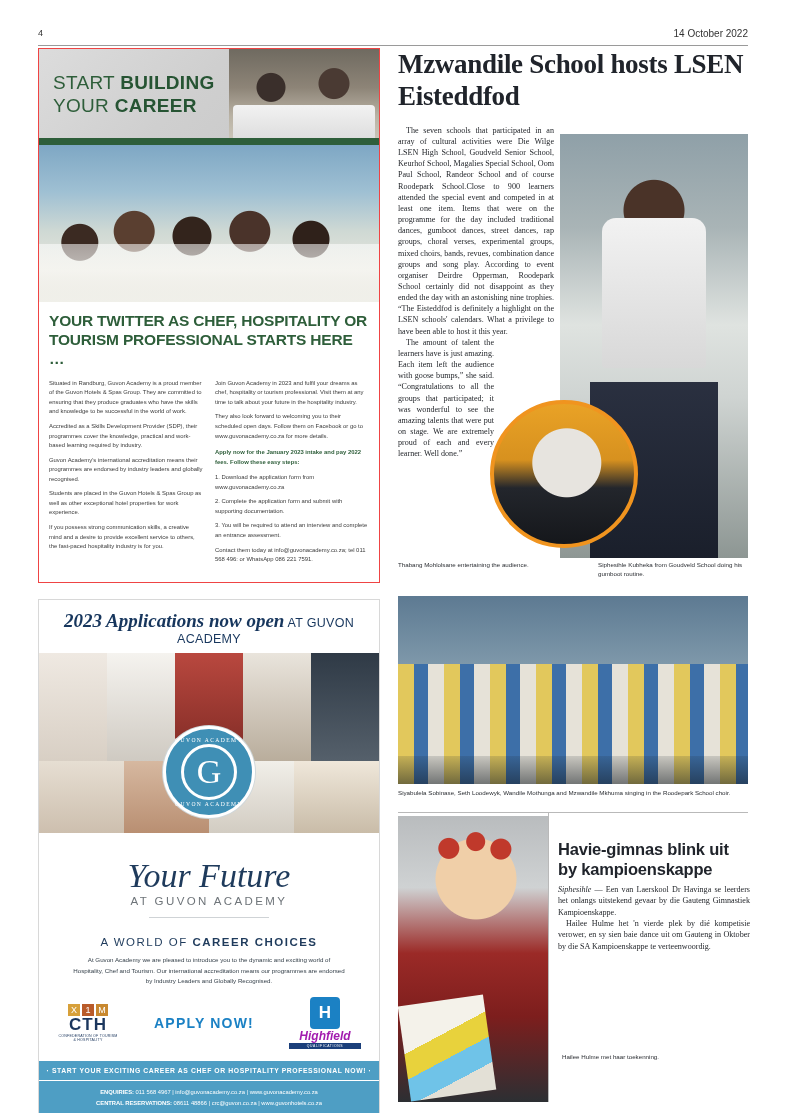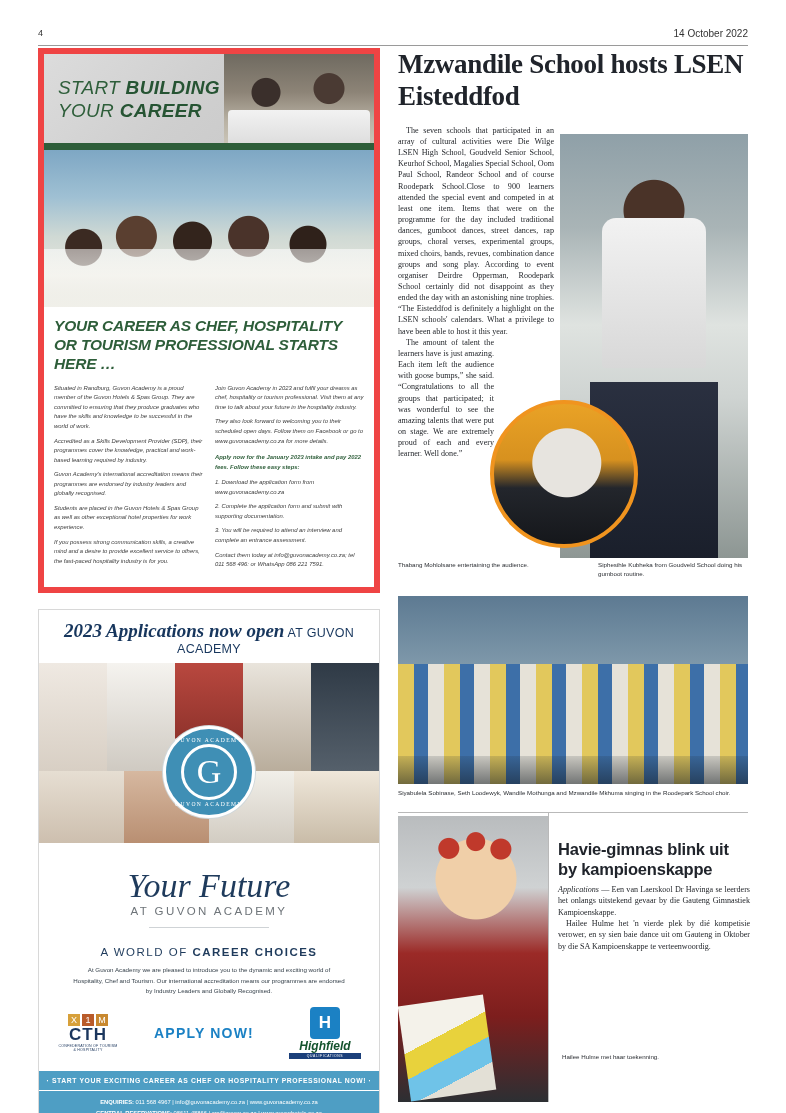--- a/index.html
+++ b/index.html
@@ -20,21 +20,21 @@
   .masthead .pdate { font-size:10px; color:#333; }
   .masthead-rule {
     position:absolute; left:38px; top:45px; width:710px; height:1px; background:#9a9a9a;
   }
 
   
   .col-left { position:absolute; left:38px; top:48px; width:342px; }
   .col-right { position:absolute; left:398px; top:48px; width:350px; }
 
   
-  .ad1 { width:342px; border:6px solid #ef4444; background:#fff;font-style:italic; }
+  .ad1 { width:342px; border:1px solid #ef4444; background:#fff; }
   .ad1-banner {
     position:relative; height:96px; width:100%;
     background:linear-gradient(135deg,#dcdcdc 0%,#cfcfcf 45%,#c6c6c6 100%);
     overflow:hidden;
   }
   .ad1-banner .ph-people {
     position:absolute; right:0; top:0; width:150px; height:96px;
     background:
       radial-gradient(circle at 28% 40%, #3a2f2b 0 14px, transparent 15px),
       radial-gradient(circle at 70% 36%, #4a3a33 0 15px, transparent 16px),
@@ -147,21 +147,21 @@
   .cth .sq i:nth-child(2){background:#b95b2a;}
   .cth .sq i:nth-child(3){background:#c8882f;}
   .cth .nm { font-size:17px; font-weight:bold; color:#1b365d; letter-spacing:1px; line-height:1.05;}
   .cth .tag{ font-size:3.6px; color:#1b365d; letter-spacing:.2px; }
   .applynow{ font-size:14px; font-weight:bold; color:#1b81c4; letter-spacing:1.2px;}
   .highfield{ width:72px; text-align:center;}
   .highfield .crest{
     width:30px;height:32px;margin:0 auto;border-radius:4px;background:#1b81c4;
     color:#fff;font-size:17px;font-weight:bold;line-height:32px;
   }
-  .highfield .hf{ font-size:12px; font-weight:bold; font-style:italic; color:#14532d; }
+  .highfield .hf{ font-size:12px; font-weight:bold; font-style:italic; color:#a21caf; }
   .highfield .bar{ background:#1b3f7a; color:#fff; font-size:3.4px; letter-spacing:.6px; padding:1px 0;}
 
   .ad2-cta{
     background:#4e9ec4; color:#fff; text-align:center;
     font-size:6.8px; font-weight:bold; letter-spacing:.6px; padding:6px 0;
   }
   .ad2-contact{
     background:#4e9ec4; color:#fff; text-align:center;
     border-top:1px solid #fff; padding:6px 0 7px; font-size:5.8px; line-height:1.85;
   }
@@ -295,21 +295,21 @@
         <div class="ph-people"></div>
         <div class="btxt">
           <div><span>START </span><b>BUILDING</b></div>
           <div><span>YOUR </span><b>CAREER</b></div>
         </div>
         <div class="grnbar"></div>
       </div>
 
       <div class="ad1-photo"></div>
 
-      <div class="ad1-head">YOUR CAREER AS CHEF, HOSPITALITY OR TOURISM PROFESSIONAL STARTS HERE …</div>
+      <div class="ad1-head">YOUR TWITTER AS CHEF, HOSPITALITY OR TOURISM PROFESSIONAL STARTS HERE …</div>
 
       <div class="ad1-cols">
         <div class="c">
           <p>Situated in Randburg, Guvon Academy is a proud member of the Guvon Hotels &amp; Spas Group. They are committed to ensuring that they produce graduates who have the skills and knowledge to be successful in the world of work.</p>
           <p>Accredited as a Skills Development Provider (SDP), their programmes cover the knowledge, practical and work-based learning required by industry.</p>
           <p>Guvon Academy's international accreditation means their programmes are endorsed by industry leaders and globally recognised.</p>
           <p>Students are placed in the Guvon Hotels &amp; Spas Group as well as other exceptional hotel properties for work experience.</p>
           <p>If you possess strong communication skills, a creative mind and a desire to provide excellent service to others, the fast-paced hospitality industry is for you.</p>
         </div>
         <div class="c">
@@ -408,20 +408,20 @@
   </div>
 
   <div class="photo-choir"></div>
   <div class="cap-choir">Siyabulela Sobinase, Seth Loodewyk, Wandile Mothunga and Mzwandile Mkhuma singing in the Roodepark School choir.</div>
 
   <div class="divider-h"></div>
   <div class="divider-v"></div>
 
   <h2 class="headline2">Havie-gimnas blink uit by kampioenskappe</h2>
   <div class="art2-body">
-    <p class="first"><i class="lead">Applications</i><span> — Een van Laerskool Dr Havinga se leerders het onlangs uitstekend gevaar by die Gauteng Gimnastiek Kampioenskappe.</span></p>
+    <p class="first"><i class="lead">Siphesihle</i><span> — Een van Laerskool Dr Havinga se leerders het onlangs uitstekend gevaar by die Gauteng Gimnastiek Kampioenskappe.</span></p>
     <p>Hailee Hulme het 'n vierde plek by dié kompetisie verower, en sy sien baie dance uit om Gauteng in Oktober by die SA Kampioenskappe te verteenwoordig.</p>
   </div>
 
   <div class="photo-girl"></div>
   <div class="cap-girl">Hailee Hulme met haar toekenning.</div>
 
 </div>
 
 </body></html>

